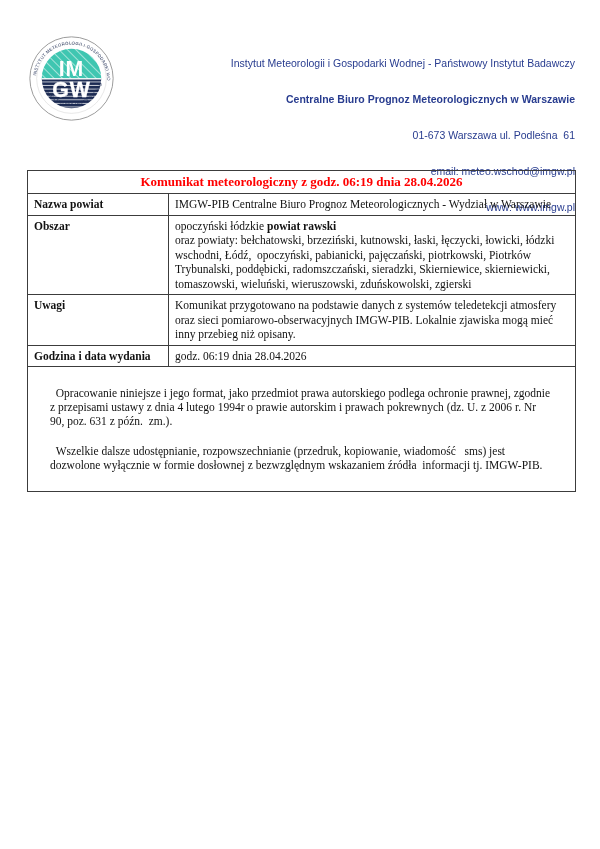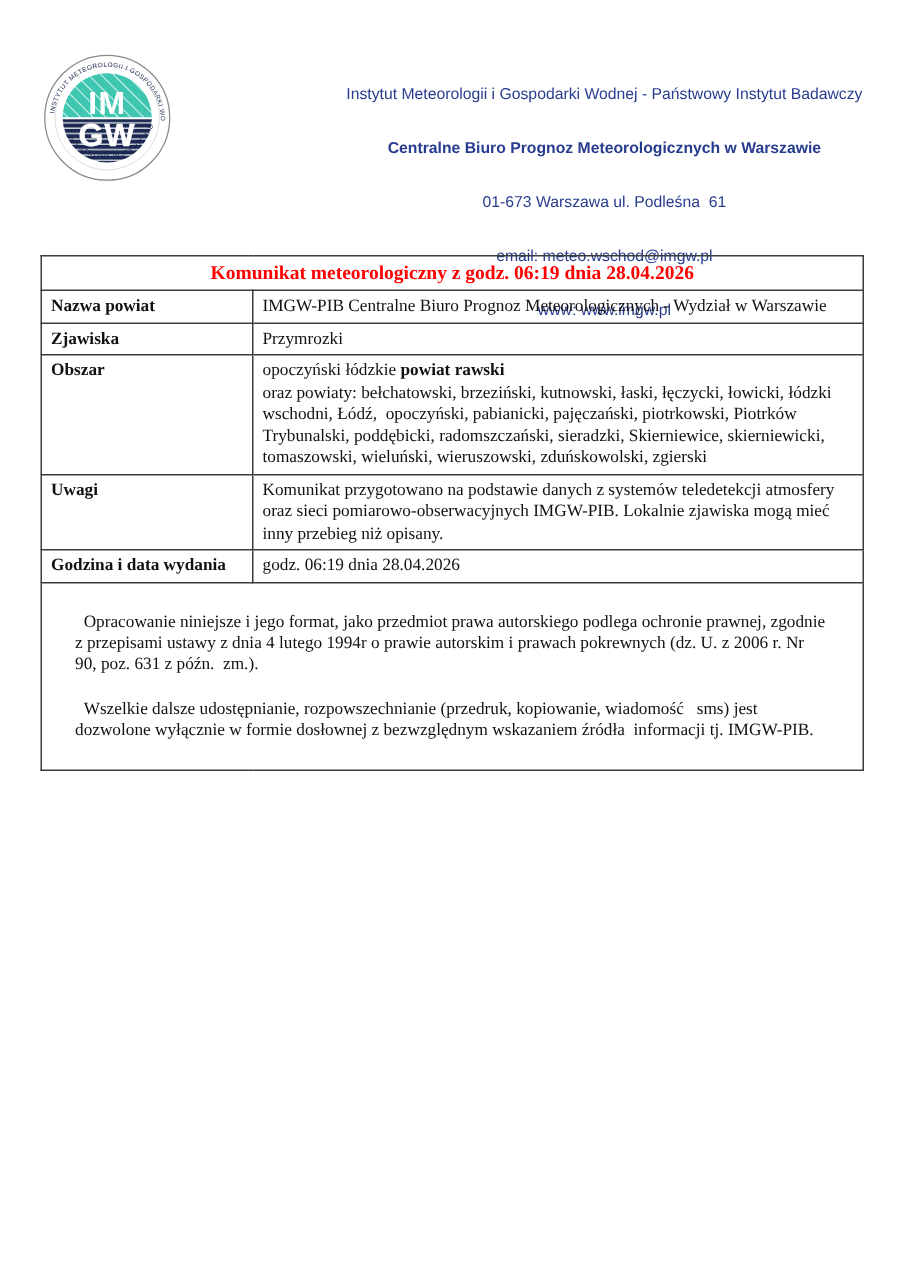--- a/index.html
+++ b/index.html
@@ -9,21 +9,21 @@
     background:#ffffff;
     overflow:hidden;
     font-family:"Liberation Serif", serif;
   }
   
   .logo-wrap{
     position:absolute;top:36px;left:29px;width:85px;height:85px;
   }
   .contact{
     position:absolute;top:33px;right:25px;
-    text-align:center;
+    text-align:right;
     font-family:"Liberation Sans", sans-serif;
     font-size:10.5px;line-height:12px;
     color:#283c8f;
     white-space:pre-wrap;
   }
   .contact .org2{font-weight:bold;}
   
   table.bulletin{
     position:absolute;top:170px;left:27px;
     width:549px;
@@ -106,24 +106,20 @@
       </colgroup>
     <tbody>
       <tr>
         <td class="title-cell" colspan="2" style="color:#ff0000">Komunikat meteorologiczny z godz. 06:19 dnia 28.04.2026</td>
       </tr>
       <tr>
         <td class="lbl">Nazwa powiat</td>
         <td>IMGW-PIB Centralne Biuro Prognoz Meteorologicznych - Wydział w Warszawie</td>
       </tr>
       <tr>
-        <td class="lbl">Zjawiska</td>
-        <td>Przymrozki</td>
-      </tr>
-      <tr>
         <td class="lbl">Obszar</td>
         <td>
           <span>opoczyński łódzkie </span><b>powiat rawski</b>
           <div class="obszar-rest">oraz powiaty: bełchatowski, brzeziński, kutnowski, łaski, łęczycki, łowicki, łódzki wschodni, Łódź,  opoczyński, pabianicki, pajęczański, piotrkowski, Piotrków Trybunalski, poddębicki, radomszczański, sieradzki, Skierniewice, skierniewicki, tomaszowski, wieluński, wieruszowski, zduńskowolski, zgierski</div>
         </td>
       </tr>
       <tr>
         <td class="lbl">Uwagi</td>
         <td>Komunikat przygotowano na podstawie danych z systemów teledetekcji atmosfery oraz sieci pomiarowo-obserwacyjnych IMGW-PIB. Lokalnie zjawiska mogą mieć  inny przebieg niż opisany.</td>
       </tr>

